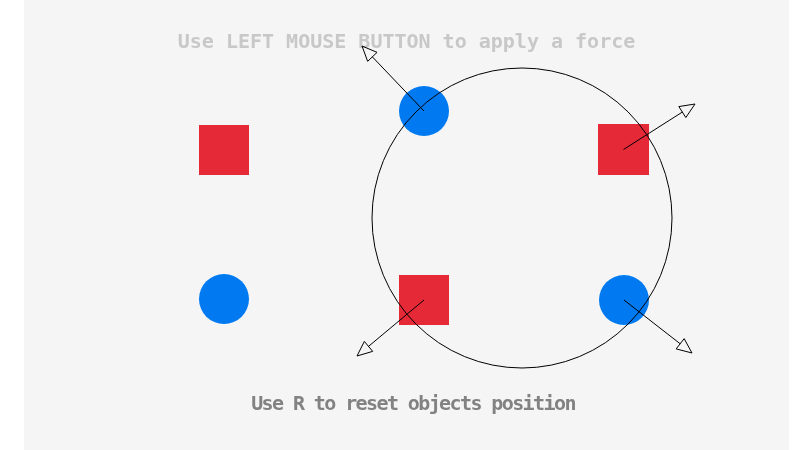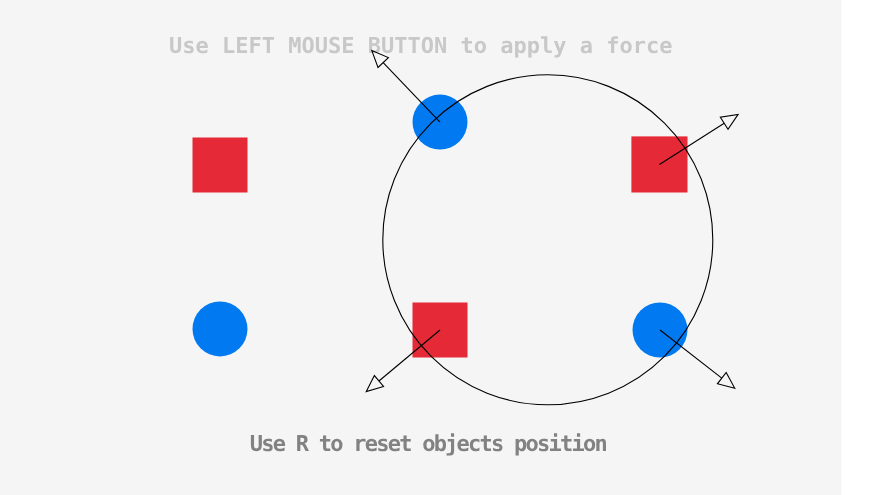--- a/index.html
+++ b/index.html
@@ -35,21 +35,21 @@
     left: 0;
     top: 0;
     width: 800px;
     height: 450px;
     display: block;
   }
 </style>
 </head>
 <body>
 
-<div class="stage" style="background: rgb(245, 245, 245); width: 765px; height: 450px;">
+<div class="stage" style="background: rgb(245, 245, 245); width: 765px; height: 450px; margin-left: 24px;">
   <div class="hint hint-top" style="color: rgb(200, 200, 200);">Use LEFT MOUSE BUTTON to apply a force</div>
   <div class="hint hint-bottom" style="color: rgb(130, 130, 130); padding-left: 13px;">Use R to reset objects position</div>
   <svg class="scene-svg" xmlns="http://www.w3.org/2000/svg" viewBox="0 0 800 450">
       <rect x="175" y="125" width="50" height="50" fill="#E62937"></rect>
       <circle cx="400" cy="111" r="25" fill="#0079F1"></circle>
       <rect x="574" y="124" width="51" height="51" fill="#E62937"></rect>
       <circle cx="200" cy="299" r="25" fill="#0079F1"></circle>
       <rect x="375" y="275" width="50" height="50" fill="#E62937"></rect>
       <circle cx="600" cy="300" r="25" fill="#0079F1"></circle>
       <circle cx="498" cy="218" r="150" fill="none" stroke="#000000" stroke-width="1"></circle>

